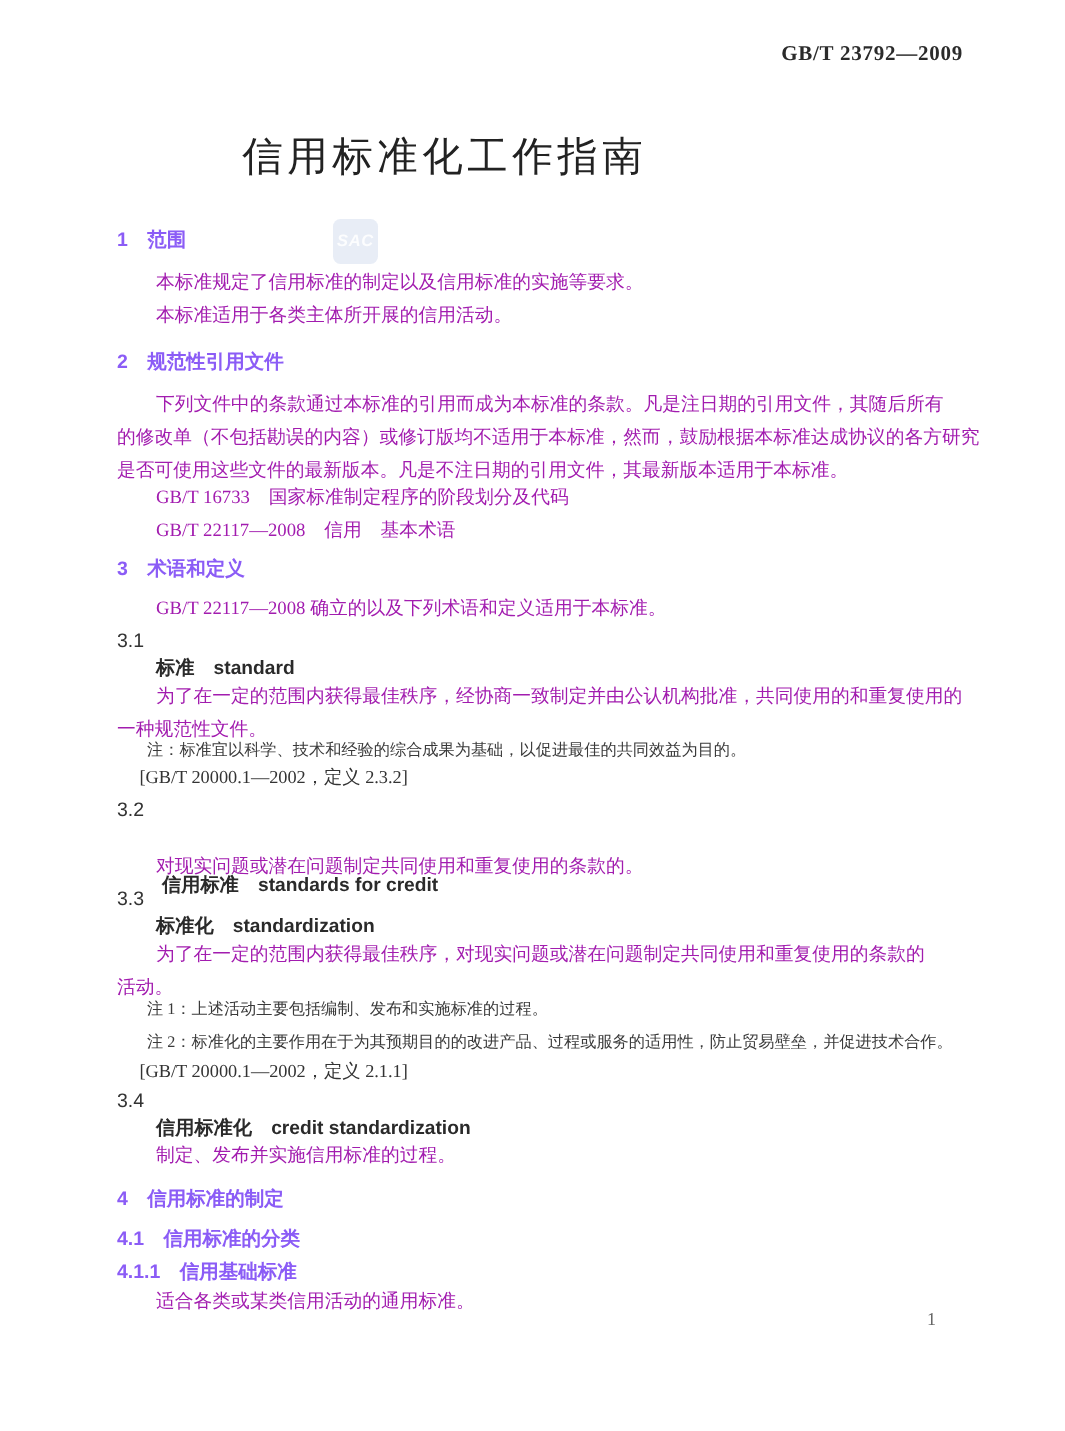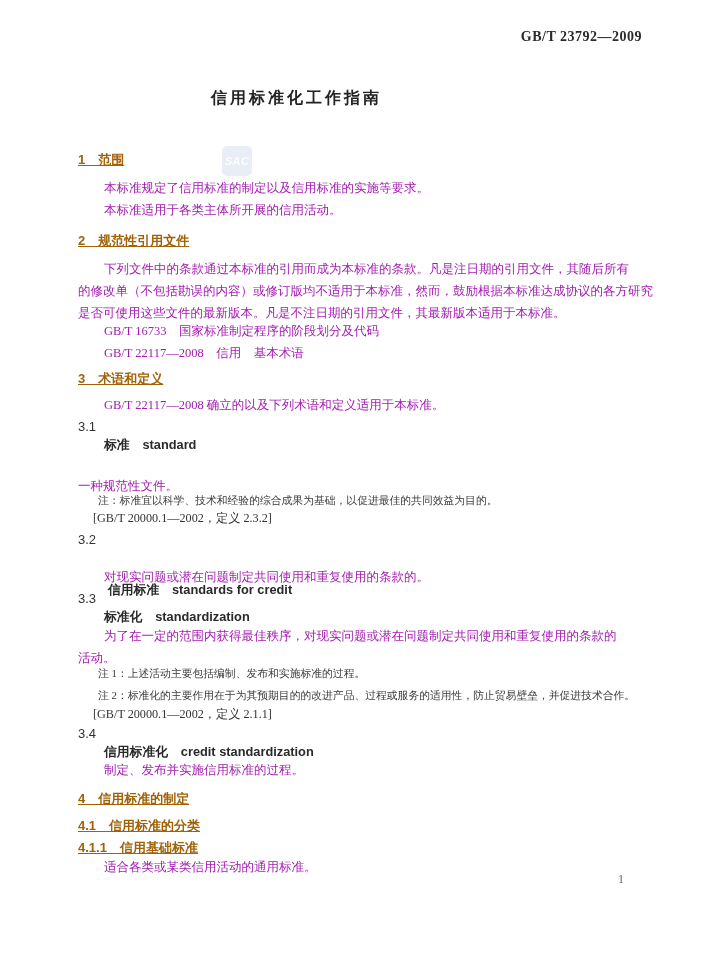--- a/index.html
+++ b/index.html
@@ -14,26 +14,26 @@
   .abs { position:absolute; white-space:nowrap; line-height:1.25; }
   
   .docnum {
     font-family:"Liberation Serif","DejaVu Serif",serif;
     font-weight:bold; font-size:14px; letter-spacing:0.5px; color:#2b2b2b;
   }
   
   .title {
     left:0; width:593px; text-align:center;
     font-family:"Liberation Sans","DejaVu Sans",sans-serif;
-    font-weight:bold; font-size:16px; letter-spacing:3px; color:#222;
+    font-weight:normal; font-size:27px; letter-spacing:3px; color:#222;
   }
   
   .h {
     font-family:"Liberation Sans","DejaVu Sans",sans-serif;
-    font-weight:bold; font-size:13px; color:#a16207;text-decoration:underline;
+    font-weight:bold; font-size:13px; color:#8b5cf6;
   }
   
   .num {
     font-family:"Liberation Sans","DejaVu Sans",sans-serif;
     font-size:13px; color:#333;
   }
   
   .term {
     font-family:"Liberation Sans","DejaVu Sans",sans-serif;
     font-weight:bold; font-size:12.8px; color:#2a2a2a;
@@ -78,20 +78,21 @@
   <div class="abs b" style="top:284px; left:78px;">的修改单（不包括勘误的内容）或修订版均不适用于本标准，然而，鼓励根据本标准达成协议的各方研究</div>
   <div class="abs b" style="top:306px; left:78px;">是否可使用这些文件的最新版本。凡是不注日期的引用文件，其最新版本适用于本标准。</div>
   <div class="abs b" style="top:324px; left:104px;">GB/T 16733　国家标准制定程序的阶段划分及代码</div>
   <div class="abs b" style="top:346px; left:104px;">GB/T 22117—2008　信用　基本术语</div>
 
   <div class="abs h" style="top:371px; left:78px;">3　术语和定义</div>
   <div class="abs b" style="top:398px; left:104px;">GB/T 22117—2008 确立的以及下列术语和定义适用于本标准。</div>
 
   <div class="abs num" style="top:419px; left:78px;">3.1</div>
   <div class="abs term" style="top:437px; left:104px;">标准　standard</div>
+  <div class="abs b" style="top:457px; left:104px;">为了在一定的范围内获得最佳秩序，经协商一致制定并由公认机构批准，共同使用的和重复使用的</div>
   <div class="abs b" style="top:479px; left:78px;">一种规范性文件。</div>
   <div class="abs note" style="top:494px; left:98px;">注：标准宜以科学、技术和经验的综合成果为基础，以促进最佳的共同效益为目的。</div>
   <div class="abs src" style="top:511px; left:93px;">[GB/T 20000.1—2002，定义 2.3.2]</div>
 
   <div class="abs num" style="top:532px; left:78px;">3.2</div>
   <div class="abs term" style="top:550px; left:108px;margin-top:32px;">信用标准　standards for credit</div>
   <div class="abs b" style="top:570px; left:104px;">对现实问题或潜在问题制定共同使用和重复使用的条款的。</div>
 
   <div class="abs num" style="top:591px; left:78px;">3.3</div>
   <div class="abs term" style="top:609px; left:104px;">标准化　standardization</div>

